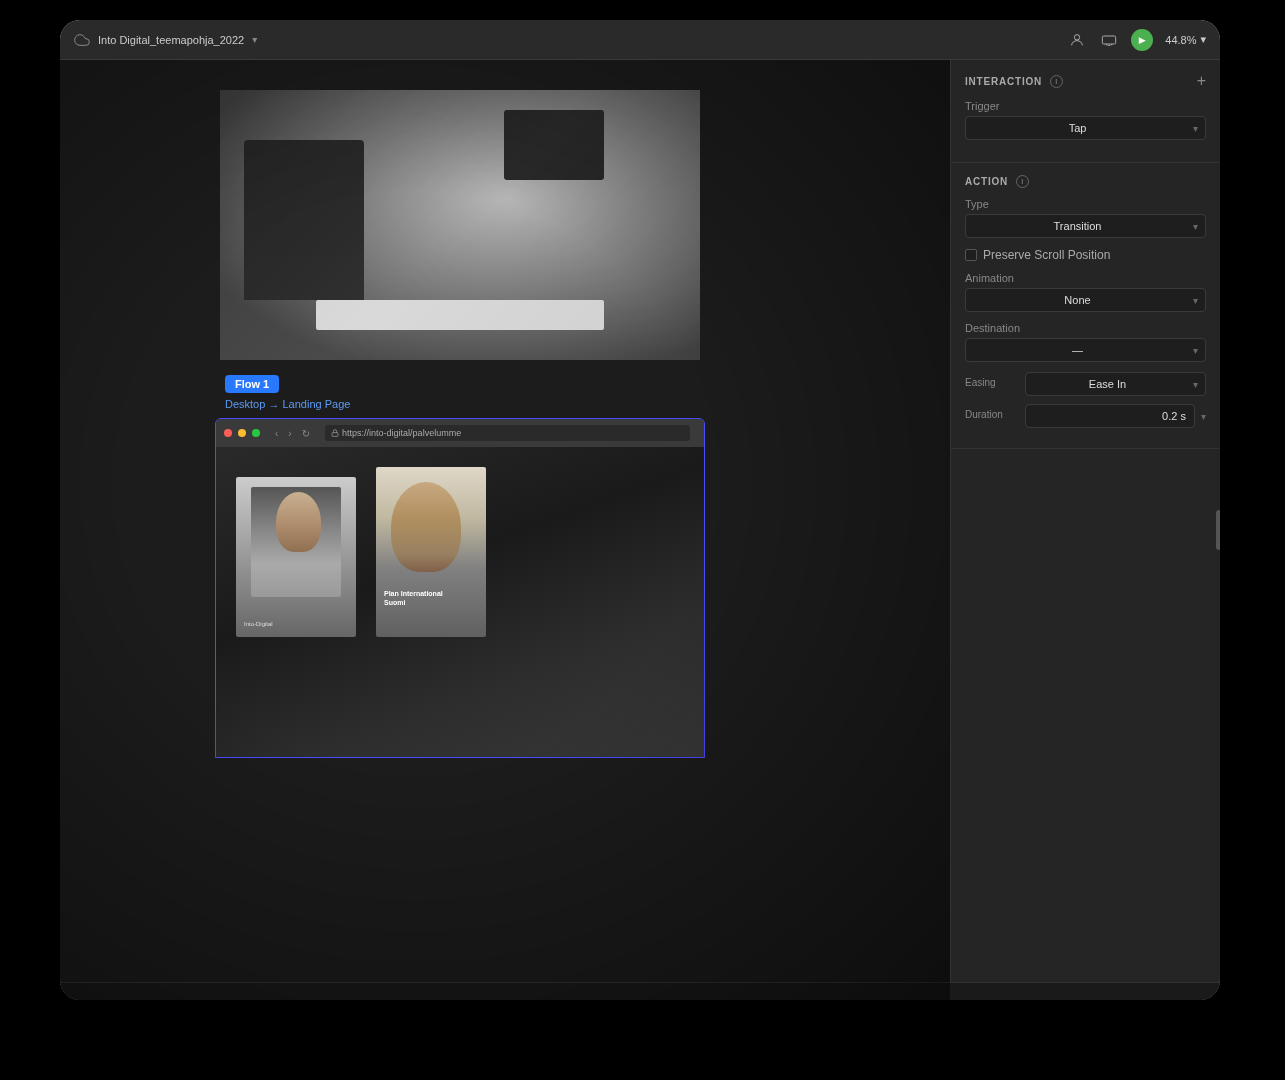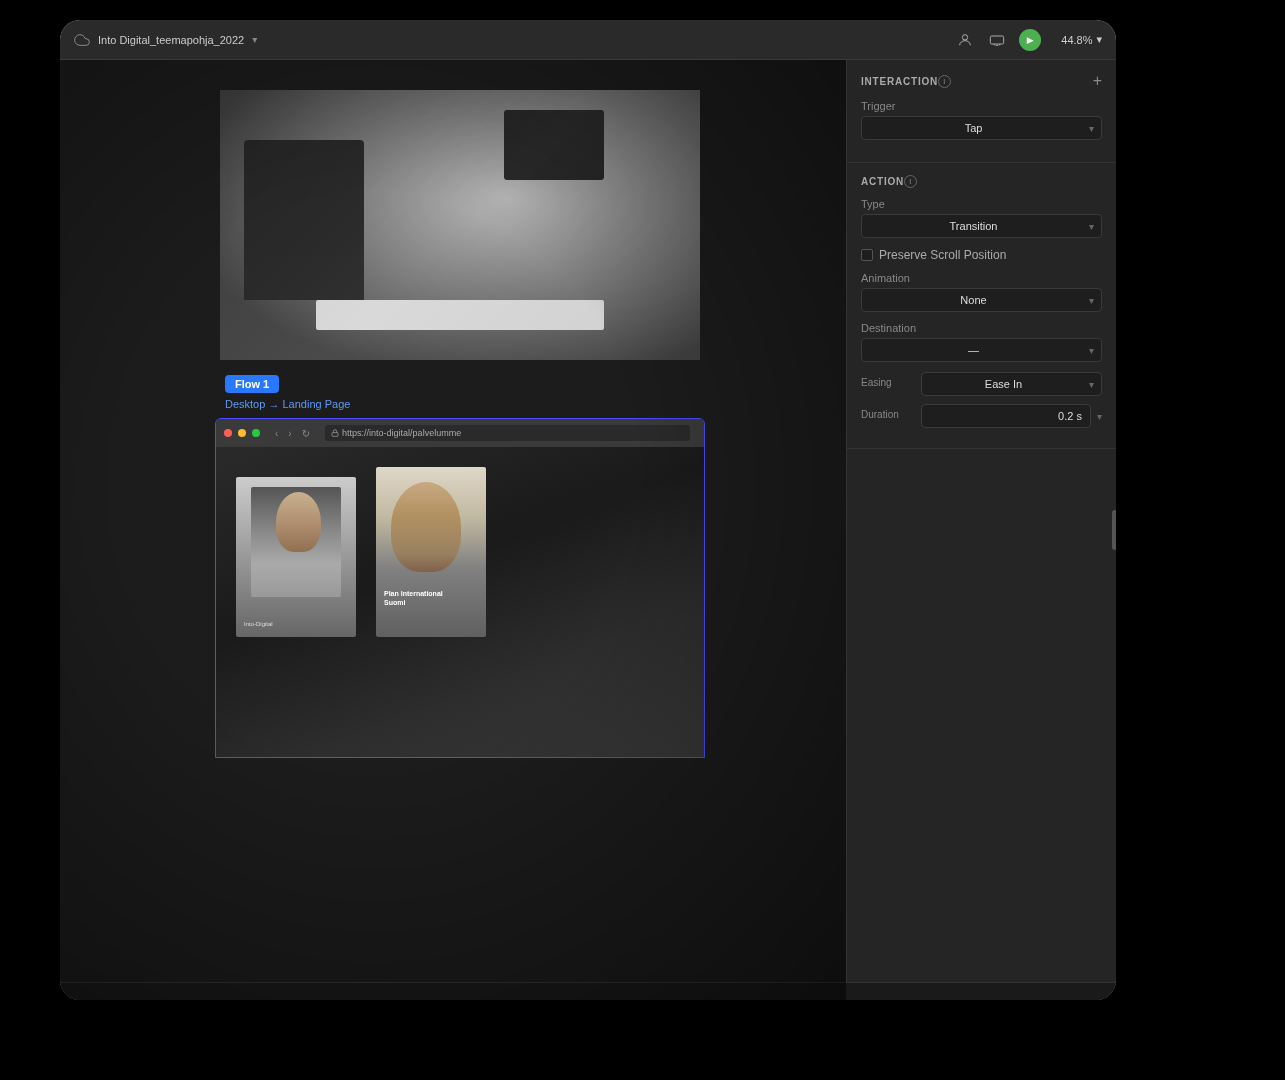--- a/index.html
+++ b/index.html
@@ -9,21 +9,21 @@
       background: #000;
       overflow: hidden;
       font-family: -apple-system, BlinkMacSystemFont, 'Segoe UI', sans-serif;
     }
 
     
     .laptop-frame {
       position: absolute;
       top: 20px;
       left: 60px;
-      width: 1056px;
+      width: 1160px;
       height: 980px;
       background: #f0abfc;
       border-radius: 20px;
       overflow: hidden;
       box-shadow: 0 0 60px rgba(0,0,0,0.9);
     }
 
     
     .top-bar {
       position: absolute;
@@ -76,21 +76,20 @@
       justify-content: center;
       color: white;
       font-size: 9px;
     }
     .zoom-level {
       color: #ccc;
       font-size: 11px;
       display: flex;
       align-items: center;
       gap: 4px;
-      margin-left: 8px;
     }
 
     
     .canvas-area {
       position: absolute;
       top: 40px;
       left: 0;
       right: 270px;
       bottom: 0;
       background: #1c1c1c;
@@ -309,21 +308,21 @@
       margin-bottom: 10px;
     }
     .section-title {
       color: #aaa;
       font-size: 10px;
       font-weight: 600;
       letter-spacing: 0.8px;
       text-transform: uppercase;
       display: flex;
       align-items: center;
-      gap: 0;
+      gap: 8px;
     }
     .info-icon {
       width: 13px;
       height: 13px;
       border-radius: 50%;
       border: 1px solid #666;
       color: #666;
       font-size: 8px;
       display: flex;
       align-items: center;

